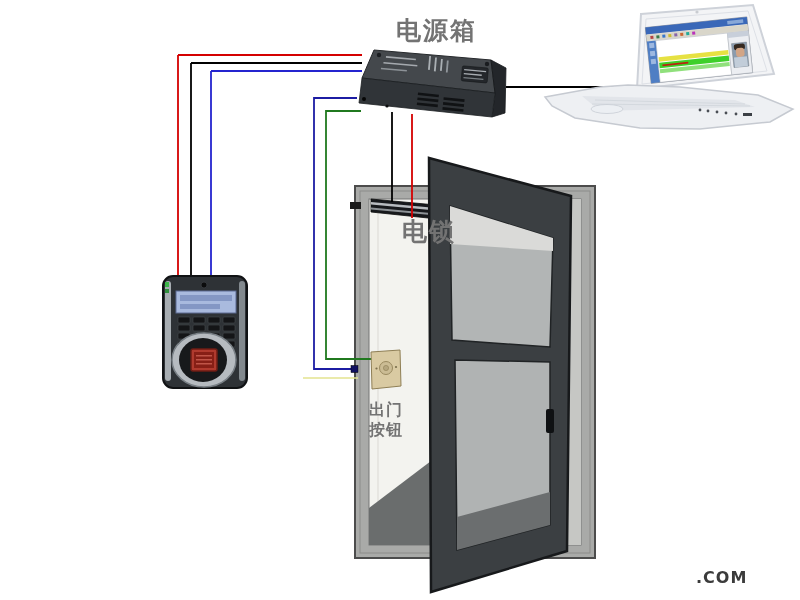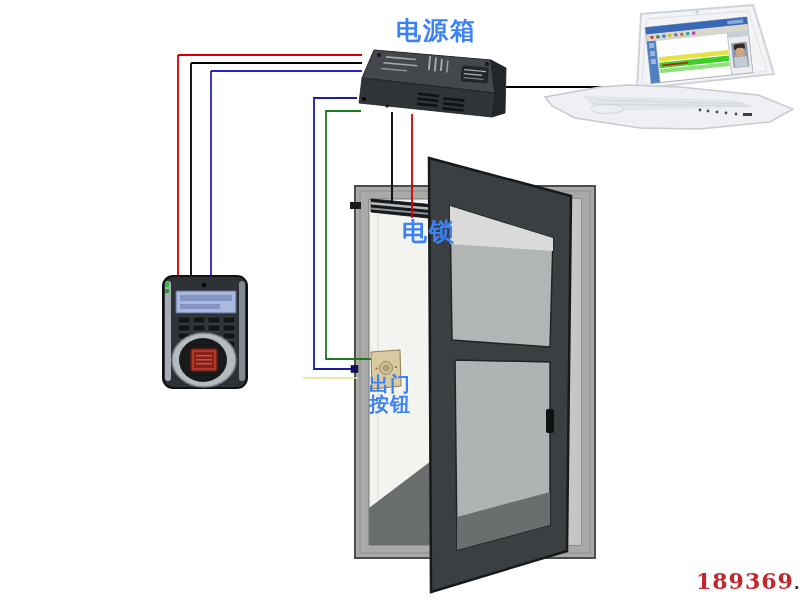--- a/index.html
+++ b/index.html
@@ -1,24 +1,24 @@
 <!DOCTYPE html>
 <html><head>
 <meta charset="utf-8">
 <style>
   html,body{margin:0;padding:0;background:#ffffff;}
   #canvas{position:relative;width:800px;height:600px;background:#ffffff;overflow:hidden;
           font-family:"DejaVu Sans",sans-serif;}
   #art{position:absolute;left:0;top:0;}
-  .lbl{position:absolute;font-weight:bold;color:#3b82f6;line-height:1.05;
+  .lbl{position:absolute;font-weight:bold;color:#737373;line-height:1.05;
        font-family:"DejaVu Serif","DejaVu Sans",serif;white-space:nowrap;}
   .lbl-power{left:396px;top:18px;font-size:25px;letter-spacing:2px;}
   .lbl-reader{left:112px;top:392px;font-size:24px;letter-spacing:1px;}
   .lbl-lock{left:402px;top:219px;font-size:25px;letter-spacing:2px;}
-  .lbl-exit{left:369px;top:374px;font-size:20px;letter-spacing:1px;line-height:20px;white-space:normal;width:46px;}
+  .lbl-exit{left:369px;top:401px;font-size:16px;letter-spacing:1px;line-height:20px;white-space:normal;width:46px;font-family:Liberation Mono, monospace;}
   .watermark{position:absolute;left:696px;top:568px;display:flex;align-items:baseline;
              font-family:"DejaVu Serif",serif;}
   .wm-num{color:#c3272b;font-size:22px;font-weight:bold;letter-spacing:1px;}
   .wm-suffix{color:#3b3b3b;font-size:16px;font-weight:bold;letter-spacing:1px;
              font-family:"DejaVu Sans",sans-serif;}
 </style>
 </head>
 <body>
 
 <div id="canvas">
@@ -194,17 +194,16 @@
 </svg>
 
   <div class="lbl lbl-power">电源箱</div>
   <div class="lbl lbl-lock">电锁</div>
   <div class="lbl lbl-exit">
     <div>出门</div>
     <div>按钮</div>
   </div>
 
   <div class="watermark">
-    <span class="wm-num">189369</span>
     <span class="wm-suffix">.COM</span>
   </div>
 
 </div>
 
 </body></html>

